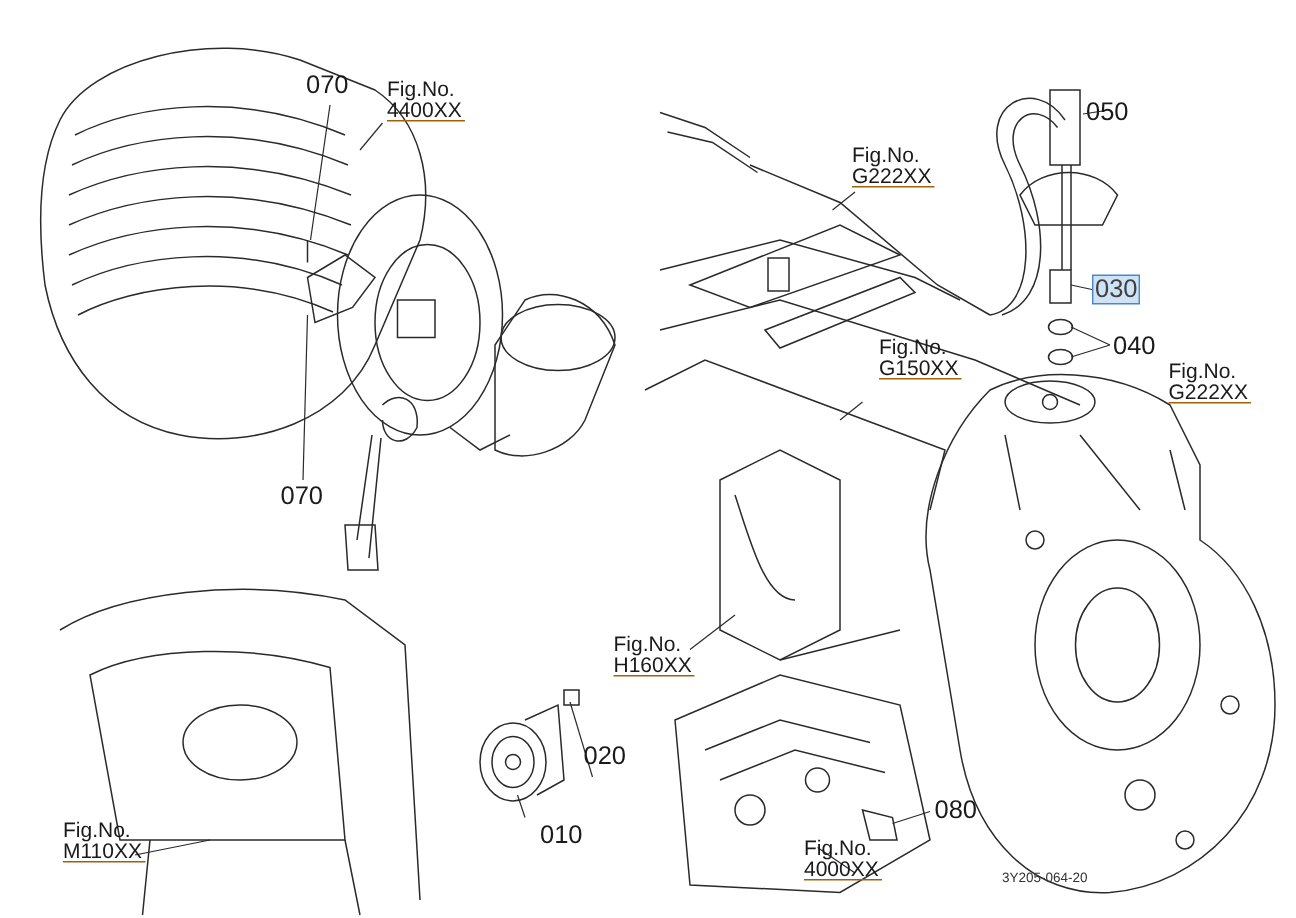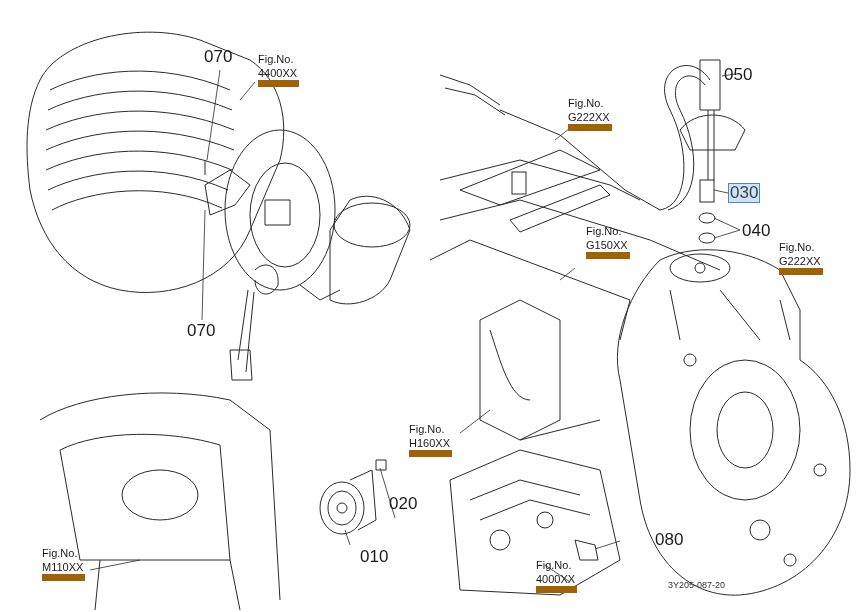--- a/index.html
+++ b/index.html
@@ -1,21 +1,21 @@
 <!DOCTYPE html>
 <html><head>
   <meta charset="utf-8">
   <style>
     html, body { margin: 0; padding: 0; background: #ffffff; }
     #stage { position: relative; width: 864px; height: 612px; overflow: hidden; background: #fff;
       font-family: "Liberation Sans", "DejaVu Sans", sans-serif; color: #1a1a1a; }
     svg.art { position: absolute; left: 0; top: 0; }
     .lbl { position: absolute; font-size: 17px; line-height: 18px; color: #1a1a1a; white-space: nowrap; cursor: pointer; }
-    .fig { position: absolute; font-size: 11px; line-height: 14px; color: #1a1a1a; white-space: nowrap; cursor: pointer; }
-    .fig .code { display: block; border-bottom: 7px solid #a16207; padding-right: 2px; }
+    .fig { position: absolute; font-size: 14px; line-height: 14px; color: #1a1a1a; white-space: nowrap; cursor: pointer; }
+    .fig .code { display: block; border-bottom: 1px solid #a16207; padding-right: 2px; }
     .selected { background: #cfe3f7; outline: 1.5px solid #4a86c8; color: #404040; padding: 0 1px; }
     .docid { position: absolute; font-size: 9px; color: #333; white-space: nowrap; }
   </style>
 </head>
 <body>
 
 <div id="stage">
 
   <svg class="art" width="864" height="612" viewBox="0 0 864 612" fill="none" stroke="#2a2a2a" stroke-width="1">
 
@@ -122,21 +122,21 @@
     </g>
   </svg>
 
   <div class="lbl" style="left:204px;top:48px;">070</div>
   <div class="lbl" style="left:187px;top:322px;">070</div>
   <div class="lbl" style="left:724px;top:66px;">050</div>
   <div class="lbl selected" style="left:729px;top:184px;">030</div>
   <div class="lbl" style="left:742px;top:222px;">040</div>
   <div class="lbl" style="left:389px;top:495px;">020</div>
   <div class="lbl" style="left:335px;top:548px;margin-left:25px;">010</div>
-  <div class="lbl" style="left:623px;top:531px;margin-left:32px;">080</div>
+  <div class="lbl" style="left:623px;top:531px;">080</div>
 
   <div class="fig" style="left:258px;top:52px;">
     <span>Fig.No.</span>
     <span class="code">4400XX</span>
   </div>
   <div class="fig" style="left:568px;top:96px;">
     <span>Fig.No.</span>
     <span class="code">G222XX</span>
   </div>
   <div class="fig" style="left:586px;top:224px;">
@@ -153,14 +153,14 @@
   </div>
   <div class="fig" style="left:42px;top:546px;">
     <span>Fig.No.</span>
     <span class="code">M110XX</span>
   </div>
   <div class="fig" style="left:536px;top:558px;">
     <span>Fig.No.</span>
     <span class="code">4000XX</span>
   </div>
 
-  <div class="docid" style="left:668px;top:580px;">3Y205-087-20</div>
+  <div class="docid" style="left:668px;top:580px;">3Y205-064-20</div>
 </div>
 
 </body></html>

